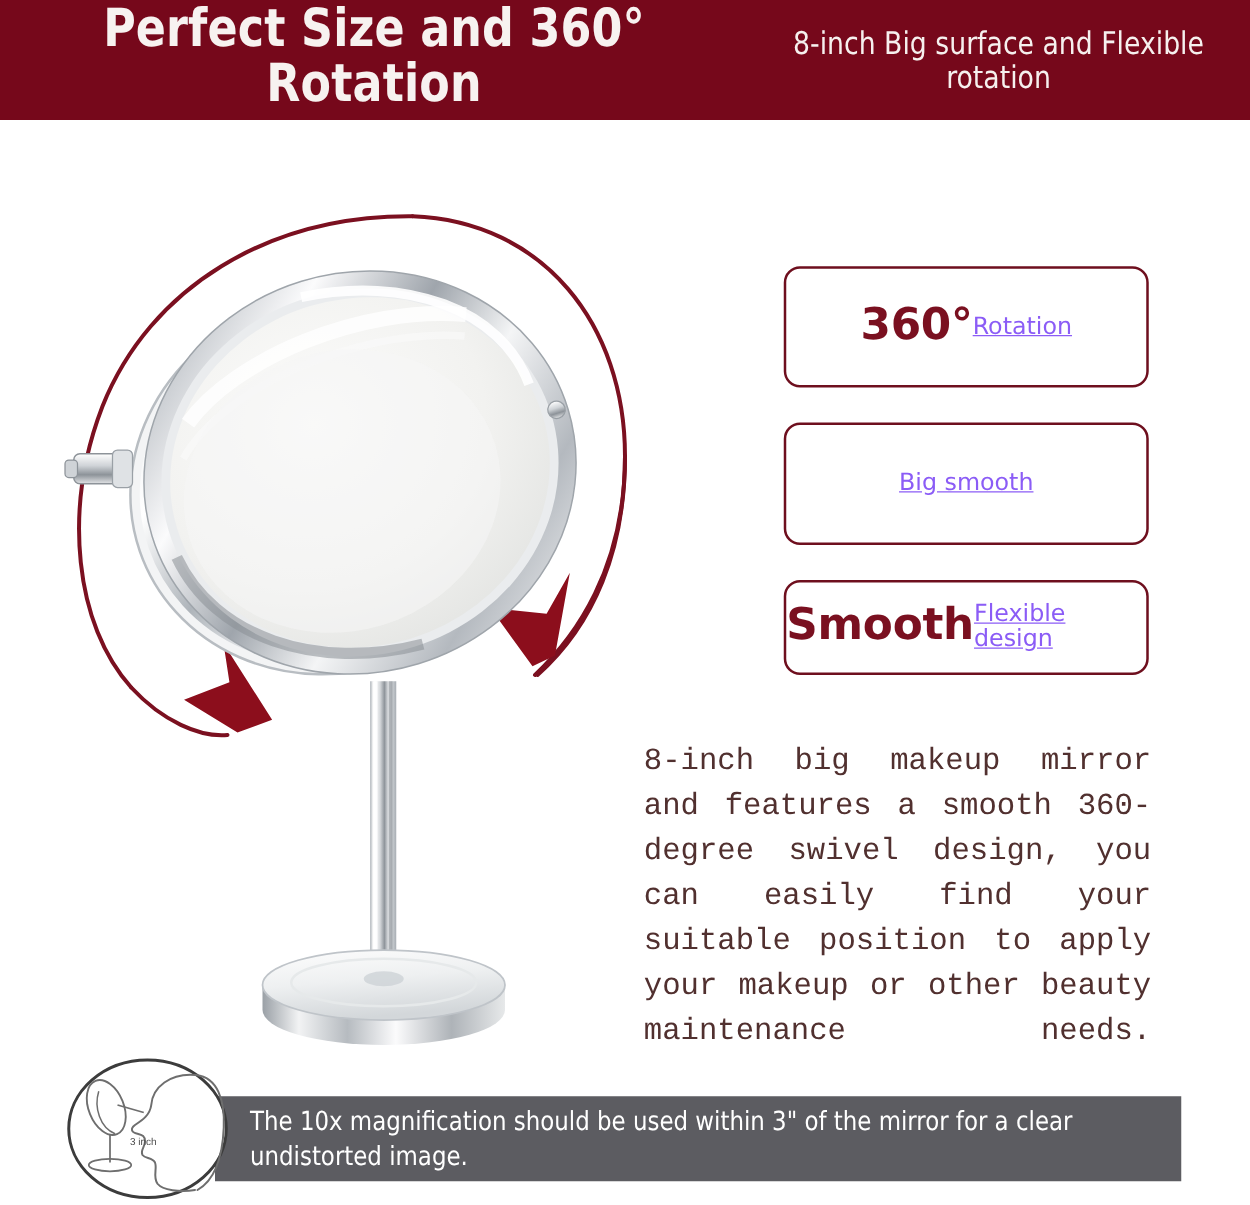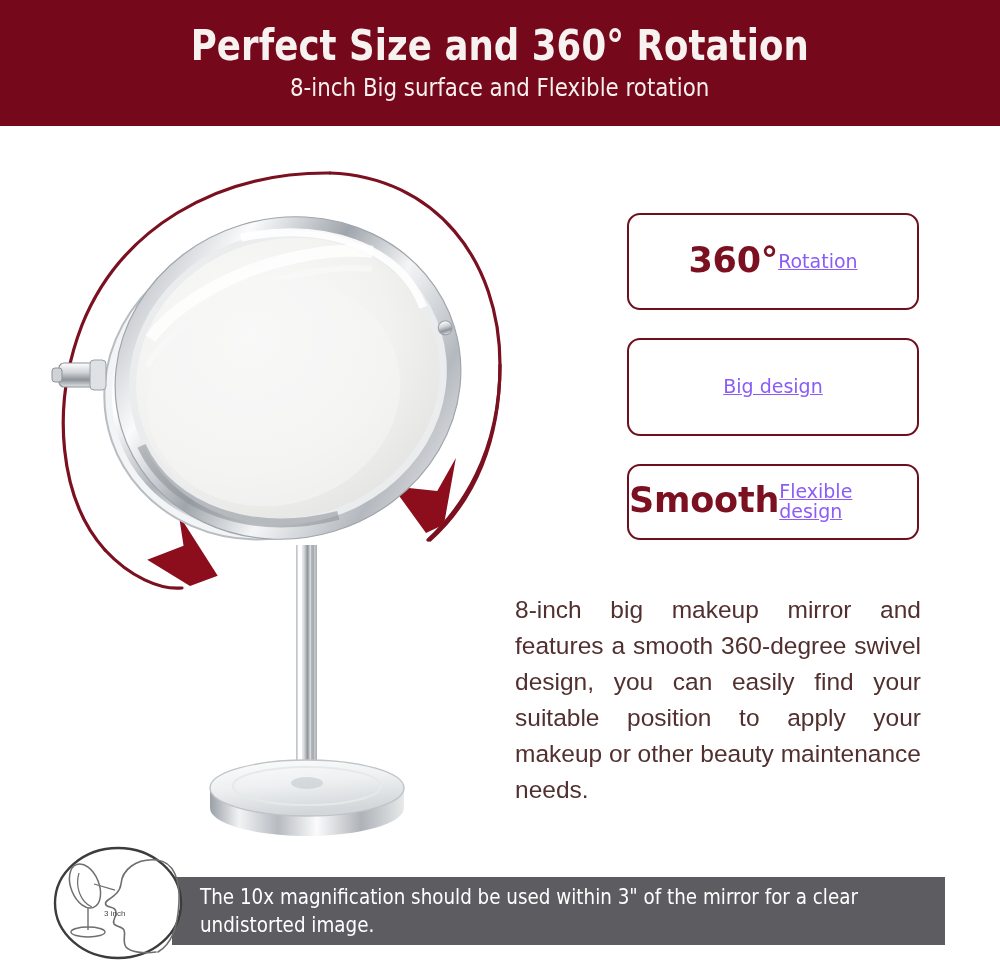--- a/index.html
+++ b/index.html
@@ -19,24 +19,24 @@
     background: #ffffff;
     overflow: hidden;
   }
 
   
   .header-band {
     position: absolute;
     left: 0;
     top: 0;
     width: 1000px;
-    height: 126px;
+    height: 96px;
     background: #76081B;
     display: flex;
-    flex-direction: column;
+    flex-direction: row;
     align-items: center;
     justify-content: center;
   }
   .header-title {
     font-family: "DejaVu Sans Condensed", "Liberation Sans Narrow", "Liberation Sans", sans-serif;
     font-weight: bold;
     font-size: 42px;
     color: #F7F2F0;
     letter-spacing: 0.1px;
     line-height: 1.05;
@@ -101,21 +101,21 @@
     margin: 0;
     text-decoration: underline;
   }
 
   
   .description {
     position: absolute;
     left: 515px;
     top: 592px;
     width: 406px;
-    font-family: Liberation Sans, sans-serif;
+    font-family: Liberation Mono, monospace;
     font-size: 24.5px;
     line-height: 36px;
     color: #51302F;
     text-align: justify;
     text-justify: inter-word;
     margin: 0;
   }
   .description::after {
     content: "";
     display: inline-block;
@@ -277,21 +277,21 @@
       </g>
     </svg>
   </div>
 
   <div class="feature-box" id="feature-box-0">
     <div class="feature-headline">360°</div>
     <div class="feature-sub">Rotation</div>
   </div>
 
   <div class="feature-box" id="feature-box-1">
-    <div class="feature-sub">Big design</div>
+    <div class="feature-sub">Big smooth</div>
   </div>
 
   <div class="feature-box" id="feature-box-2">
     <div class="feature-headline">Smooth</div>
     <div class="feature-sub">Flexible design</div>
   </div>
 
   <p class="description">8-inch big makeup mirror and features a smooth 360-degree swivel design, you can easily find your suitable position to apply your makeup or other beauty maintenance needs.</p>
 
   <div class="bottom-bar"></div>

